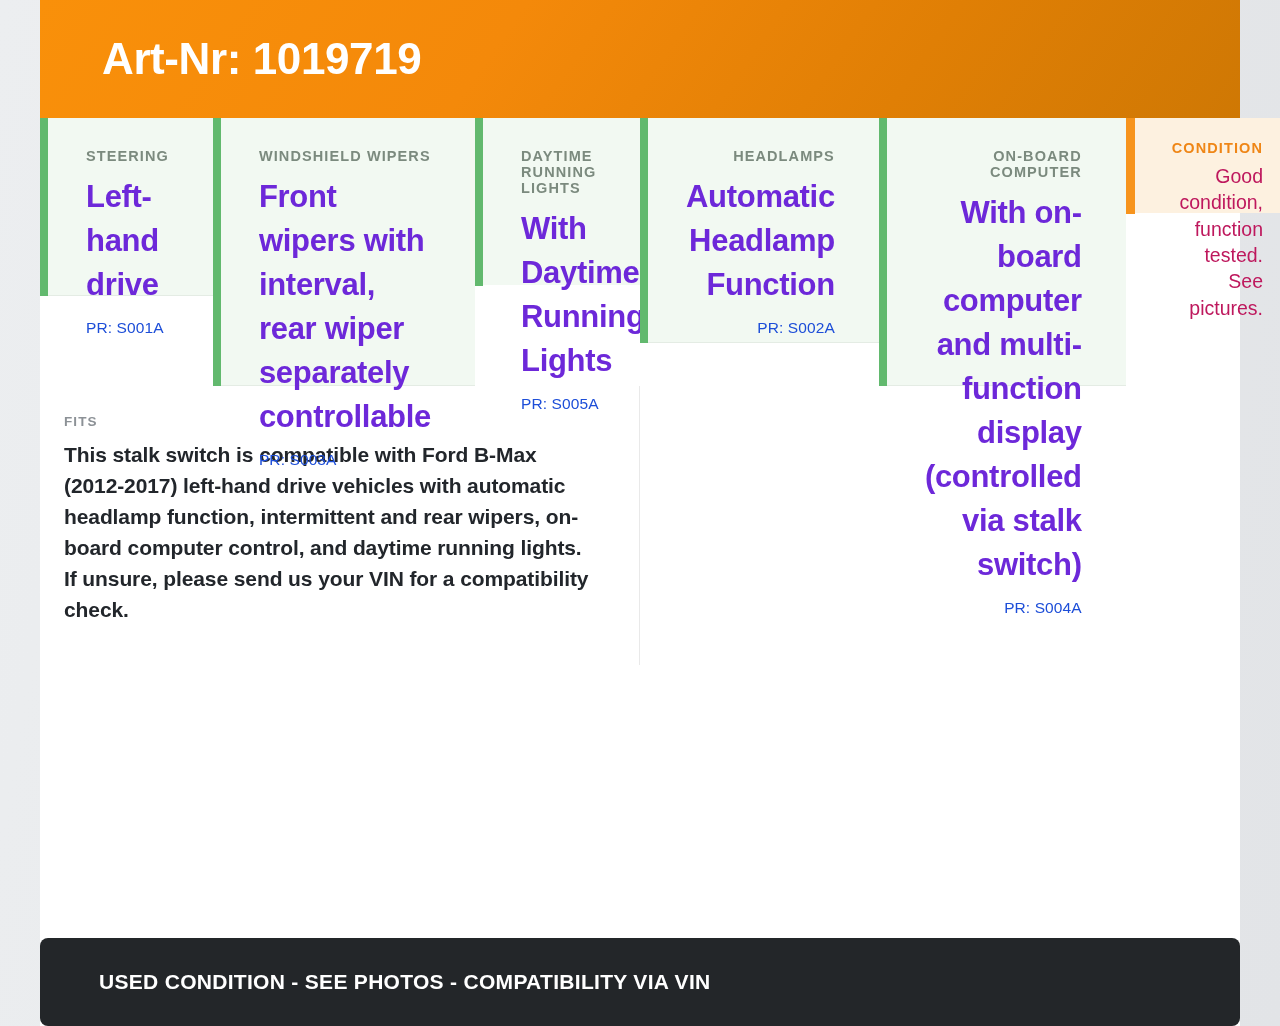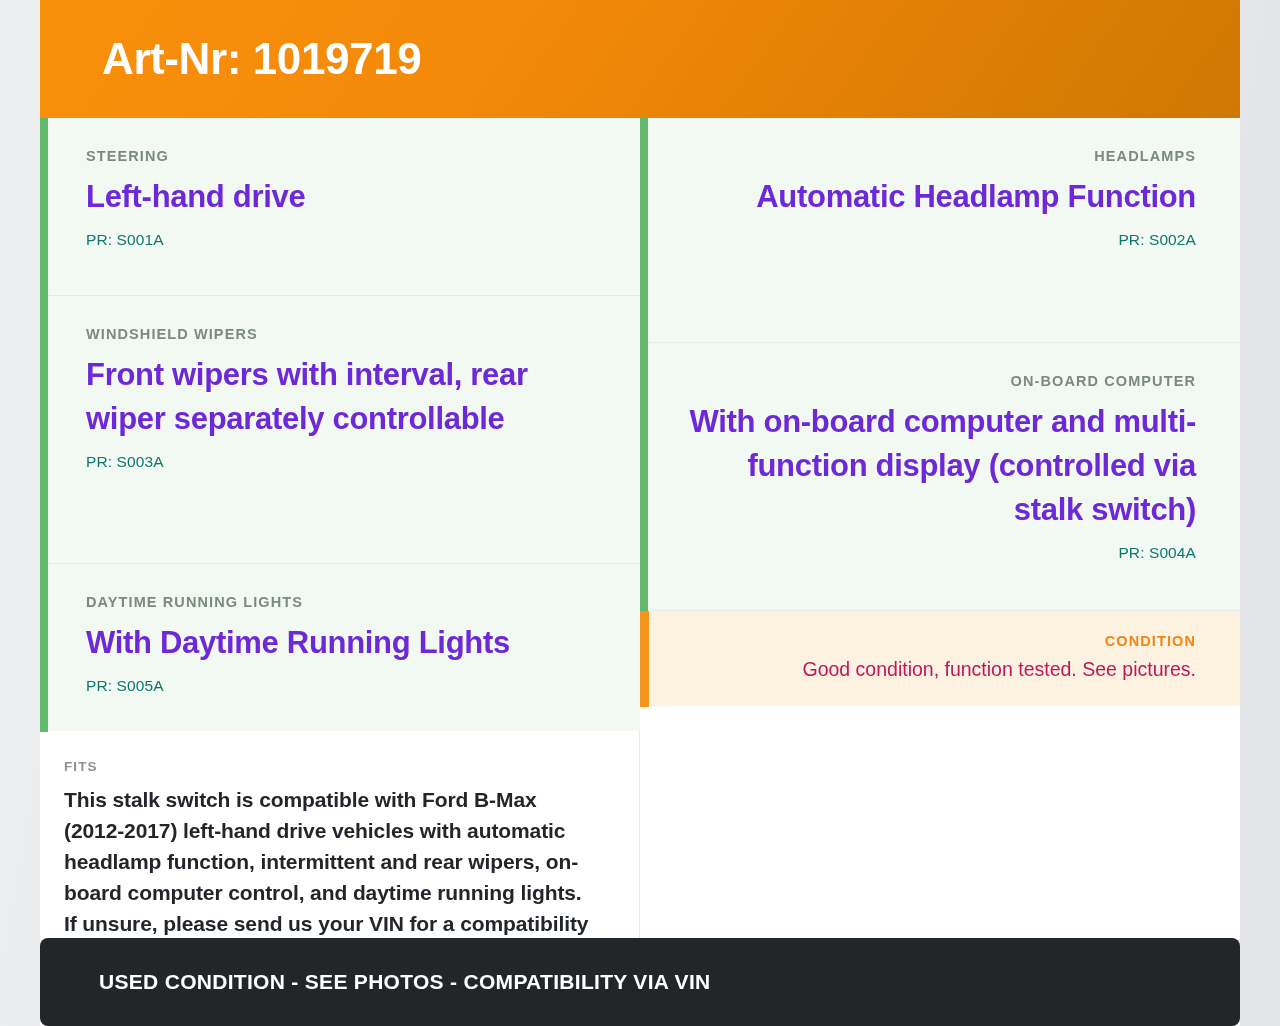--- a/index.html
+++ b/index.html
@@ -45,21 +45,21 @@
 
   
   .grid {
     display: flex;
     flex: none;
     align-items: flex-start;
   }
   .col {
     width: 600px;
     display: flex;
-    flex-direction: column;
+    flex-direction: row;
   }
   .col-left { width: 600px; }
   .col-right { width: 600px; text-align: right; }
 
   .card {
     position: relative;
     background: #f2f9f2;
     padding: 30px 44px 34px 46px;
     border-bottom: 1px solid #e4ece4;
     box-sizing: border-box;
@@ -85,21 +85,21 @@
   }
   .card-title {
     color: #6d28d9;
     font-size: 31px;
     font-weight: bold;
     line-height: 1.42;
     letter-spacing: -0.3px;
     margin-bottom: 12px;
   }
   .card-pr {
-    color: #0f766e;
+    color: #1d4ed8;
     font-size: 15.5px;
     letter-spacing: 0.1px;
   }
 
   
   .card-steering   { height: 178px; }
   .card-wipers     { height: 268px; }
   .card-drl        { height: 167px; }
 
   .card-headlamps  { height: 225px; }

